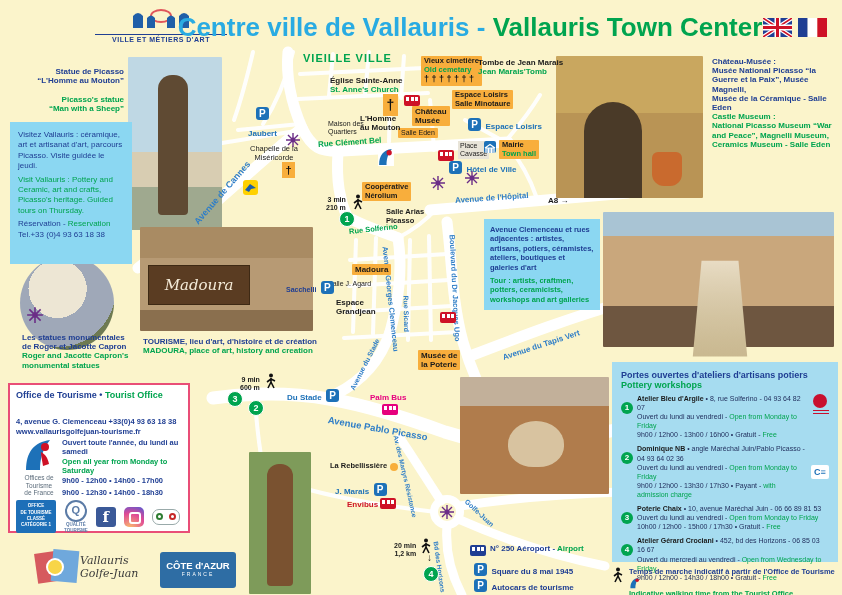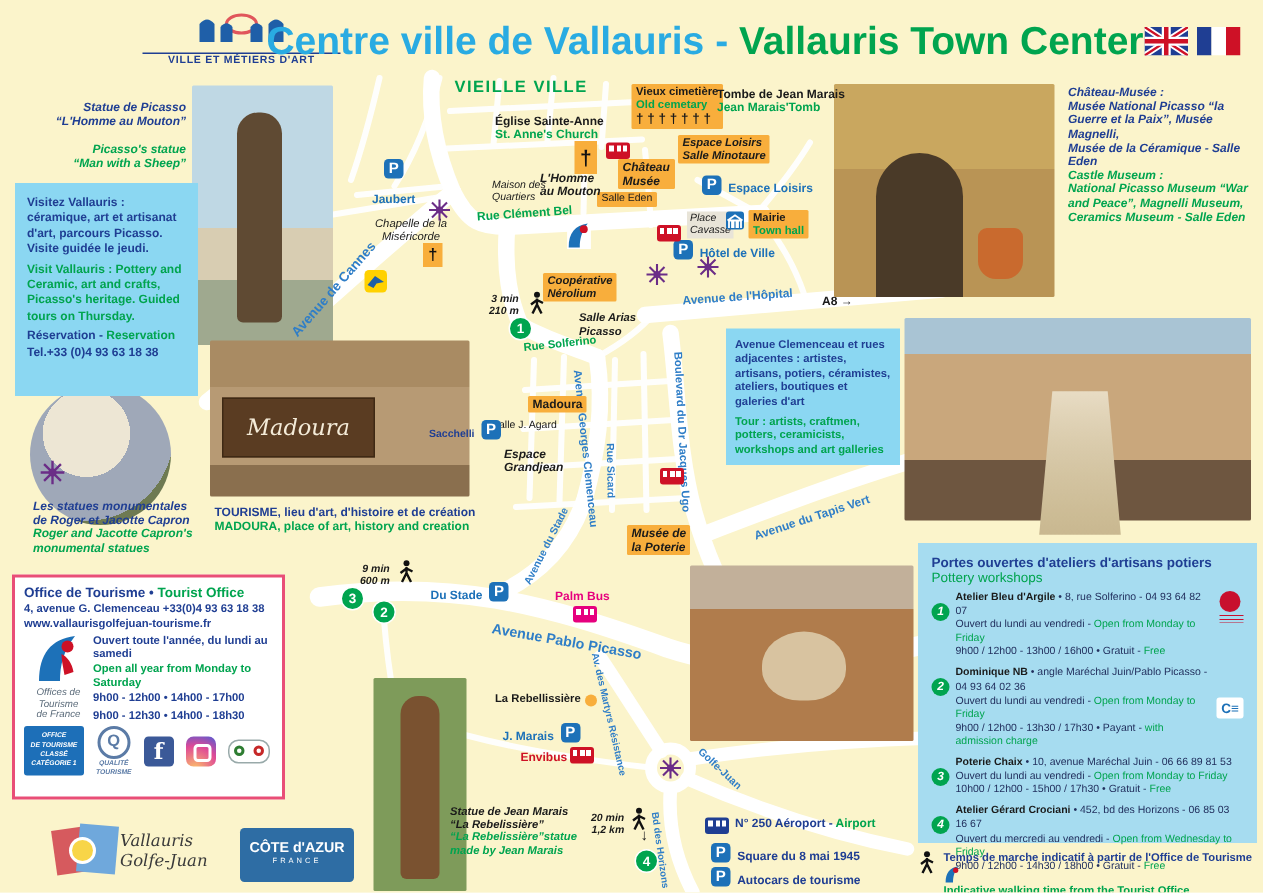--- a/index.html
+++ b/index.html
@@ -1,19 +1,19 @@
 <!DOCTYPE html>
 <html><head>
 <meta charset="utf-8">
 <style>
   html,body{margin:0;padding:0;}
   body{font-family:"Liberation Sans",sans-serif;}
   #page{position:relative;width:842px;height:595px;background:#FBF4CB;overflow:hidden;}
   .abs{position:absolute;}
-  .pre{white-space:pre-line;font-style:italic;}
+  .pre{white-space:pre-line;}
   .lbl{position:absolute;font-weight:bold;line-height:1.15;}
   .fr{color:#1a1a1a;}
   .navy{color:#1F3E93;}
   .green{color:#00A44F;}
   .cyan{color:#29ABE2;}
   .pblue{color:#1D71B8;}
   .street{position:absolute;color:#2F7EC7;font-weight:bold;font-size:7.5px;white-space:nowrap;transform-origin:0 50%;z-index:4;}
   .gstreet{color:#00A44F;}
   .obox{background:#F8AE3C;padding:1px 3px;border-radius:1px;}
   .p-ico{display:inline-block;width:13px;height:13px;background:#1D71B8;color:#fff;border-radius:3px;font-weight:bold;text-align:center;font-size:10px;line-height:13px;vertical-align:middle;}
@@ -148,39 +148,39 @@
       <circle cx="8" cy="8" r="2.4" fill="#6B2D87"></circle>
   </svg>
 
   <div class="lbl pre" style="left:8px;top:58px;width:116px;text-align:right;font-size:8px;">
     <span class="navy pre">Statue de Picasso
 “L'Homme au Mouton”</span><br>
     <span class="green pre">Picasso's statue
 “Man with a Sheep”</span>
   </div>
 
-  <div class="boxblue" style="left:10px;top:122px;width:106px;height:126px;padding:8px;font-size:8px;font-weight:bold;line-height:1.3;">
+  <div class="boxblue" style="left:10px;top:122px;width:106px;height:126px;padding:8px;font-size:8px;font-weight:normal;line-height:1.3;">
     <span class="navy">Visitez Vallauris : céramique, art et artisanat d'art, parcours Picasso. Visite guidée le jeudi.</span>
     <div style="height:3px;"></div>
     <span class="green">Visit Vallauris : Pottery and Ceramic, art and crafts, Picasso's heritage. Guided tours on Thursday.</span>
     <div style="height:3px;"></div>
     <span class="navy">Réservation - </span><span class="green">Reservation</span>
     <div class="navy">Tel.+33 (0)4 93 63 18 38</div>
   </div>
 
   <div class="lbl" style="left:22px;top:333px;width:120px;font-size:8px;">
     <span class="navy pre">Les statues monumentales
 de Roger et Jacotte Capron</span><br>
     <span class="green pre">Roger and Jacotte Capron's
 monumental statues</span>
   </div>
 
   <div class="abs" style="left:8px;top:383px;width:182px;height:150px;background:#fff;border:2px solid #E94E77;z-index:5;padding:5px 6px;box-sizing:border-box;font-size:7.5px;line-height:1.25;">
     <div style="font-size:9px;font-weight:bold;"><span class="navy">Office de Tourisme • </span><span class="green">Tourist Office</span></div>
-    <div class="navy" style="font-weight:bold;">4, avenue G. Clemenceau  +33(0)4 93 63 18 38</div>
+    <div class="navy" style="font-weight:bold;margin-top:16px;">4, avenue G. Clemenceau  +33(0)4 93 63 18 38</div>
     <a href="#" class="navy" style="font-weight:bold;display:block;">www.vallaurisgolfejuan-tourisme.fr</a>
     <div style="display:flex;margin-top:2px;">
       <div style="width:46px;text-align:center;">
         <svg width="30" height="34" viewBox="0 0 30 34">
           <path d="M2,32 C2,14 10,4 26,2 C18,12 16,22 16,32 Z" fill="#1D71B8"></path>
           <circle cx="21" cy="9" r="4" fill="#CE1126"></circle>
           <path d="M17,14 C21,16 24,20 25,26 L19,28 C18,22 17,18 17,14 Z" fill="#CE1126"></path>
         </svg>
         <div class="pre" style="font-size:6.5px;color:#5B6B7A;line-height:1.1;">Offices de
 Tourisme
@@ -233,21 +233,21 @@
     <span class="navy pre">Château-Musée :
 Musée National Picasso “la Guerre et la Paix”, Musée Magnelli,
 Musée de la Céramique - Salle Eden</span><br>
     <span class="green pre">Castle Museum :
 National Picasso Museum “War and Peace”, Magnelli Museum,
 Ceramics Museum - Salle Eden</span>
   </div>
 
   <div class="abs" style="left:612px;top:362px;width:226px;height:200px;background:#A6DCF0;z-index:5;padding:8px 9px;box-sizing:border-box;">
     <div class="navy" style="font-size:9px;font-weight:bold;">Portes ouvertes d'ateliers d'artisans potiers</div>
-    <div class="green" style="font-size:9px;font-weight:normal;margin-bottom:4px;">Pottery workshops</div>
+    <div class="green" style="font-size:9px;font-weight:bold;margin-bottom:4px;">Pottery workshops</div>
 
     <div style="display:flex;gap:4px;margin-bottom:5px;">
       <div class="pre" style="min-width:12px;height:12px;border-radius:50%;background:#00A44F;color:#fff;font-size:8px;font-weight:bold;text-align:center;line-height:12px;margin-top:8px;">1</div>
       <div style="font-size:7px;line-height:1.3;color:#22305E;">
         <span style="font-weight:bold;color:#1a1a1a;">Atelier Bleu d'Argile</span><span> • 8, rue Solferino - 04 93 64 82 07</span><br>
         <span>Ouvert du lundi au vendredi - </span><span class="green">Open from Monday to Friday</span><br>
         <span>9h00 / 12h00 - 13h00 / 16h00 • Gratuit - </span><span class="green">Free</span>
       </div>
       <div style="min-width:16px;">
         <div style="width:14px;height:14px;background:#C8102E;border-radius:50%;"></div>
@@ -484,26 +484,20 @@
 
   <div class="lbl pre fr" style="left:394px;top:542px;font-size:7px;text-align:right;">20 min
 1,2 km</div>
   <svg class="walker" width="12" height="17" viewBox="0 0 12 17" style="left:420px;top:538px;">
     <circle cx="6" cy="2.5" r="2" fill="#111"></circle>
       <path d="M6,5 L6,9 M6,6 L2,9 M6,6 L10,8 M6,9 L3,15 M6,9 L9,15" stroke="#111" stroke-width="1.6" fill="none"></path>
   </svg>
   <div class="lbl fr" style="left:427px;top:552px;font-size:10px;">↓</div>
   <div class="marker" style="left:423px;top:566px;">4</div>
 
-  <div class="lbl" style="left:300px;top:537px;width:100px;font-size:7.5px;">
-    <span class="fr pre">Statue de Jean Marais
-“La Rebelissière”</span><br>
-    <span class="green pre">“La Rebelissière”statue
-made by Jean Marais</span>
-  </div>
 
   <div class="bus navyb" style="left:470px;top:545px;"></div>
   <div class="lbl" style="left:490px;top:544px;font-size:8px;">
     <span class="navy">N° 250 Aéroport - </span><span class="green">Airport</span>
   </div>
   <div class="abs" style="left:474px;top:560px;z-index:5;white-space:nowrap;">
     <span class="p-ico">P</span>
     <span class="navy" style="font-size:8px;font-weight:bold;">Square du 8 mai 1945</span>
   </div>
   <div class="abs" style="left:474px;top:576px;z-index:5;white-space:nowrap;">

